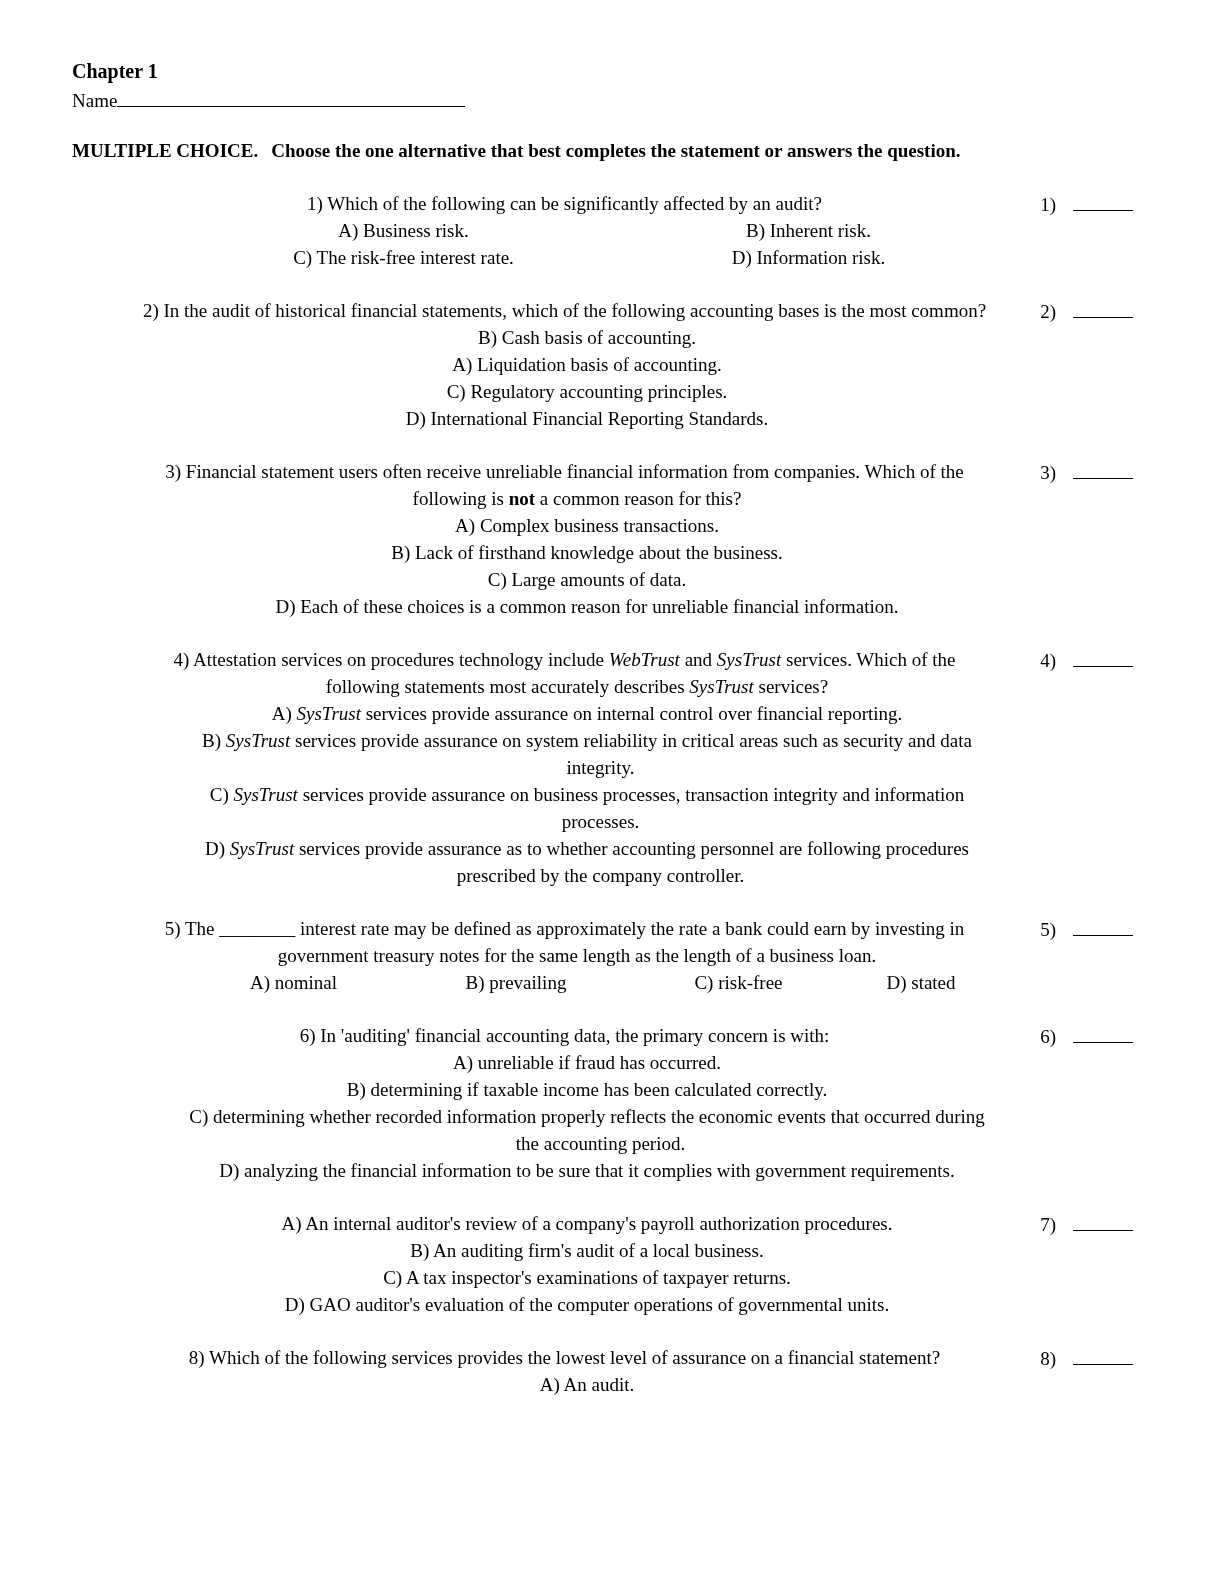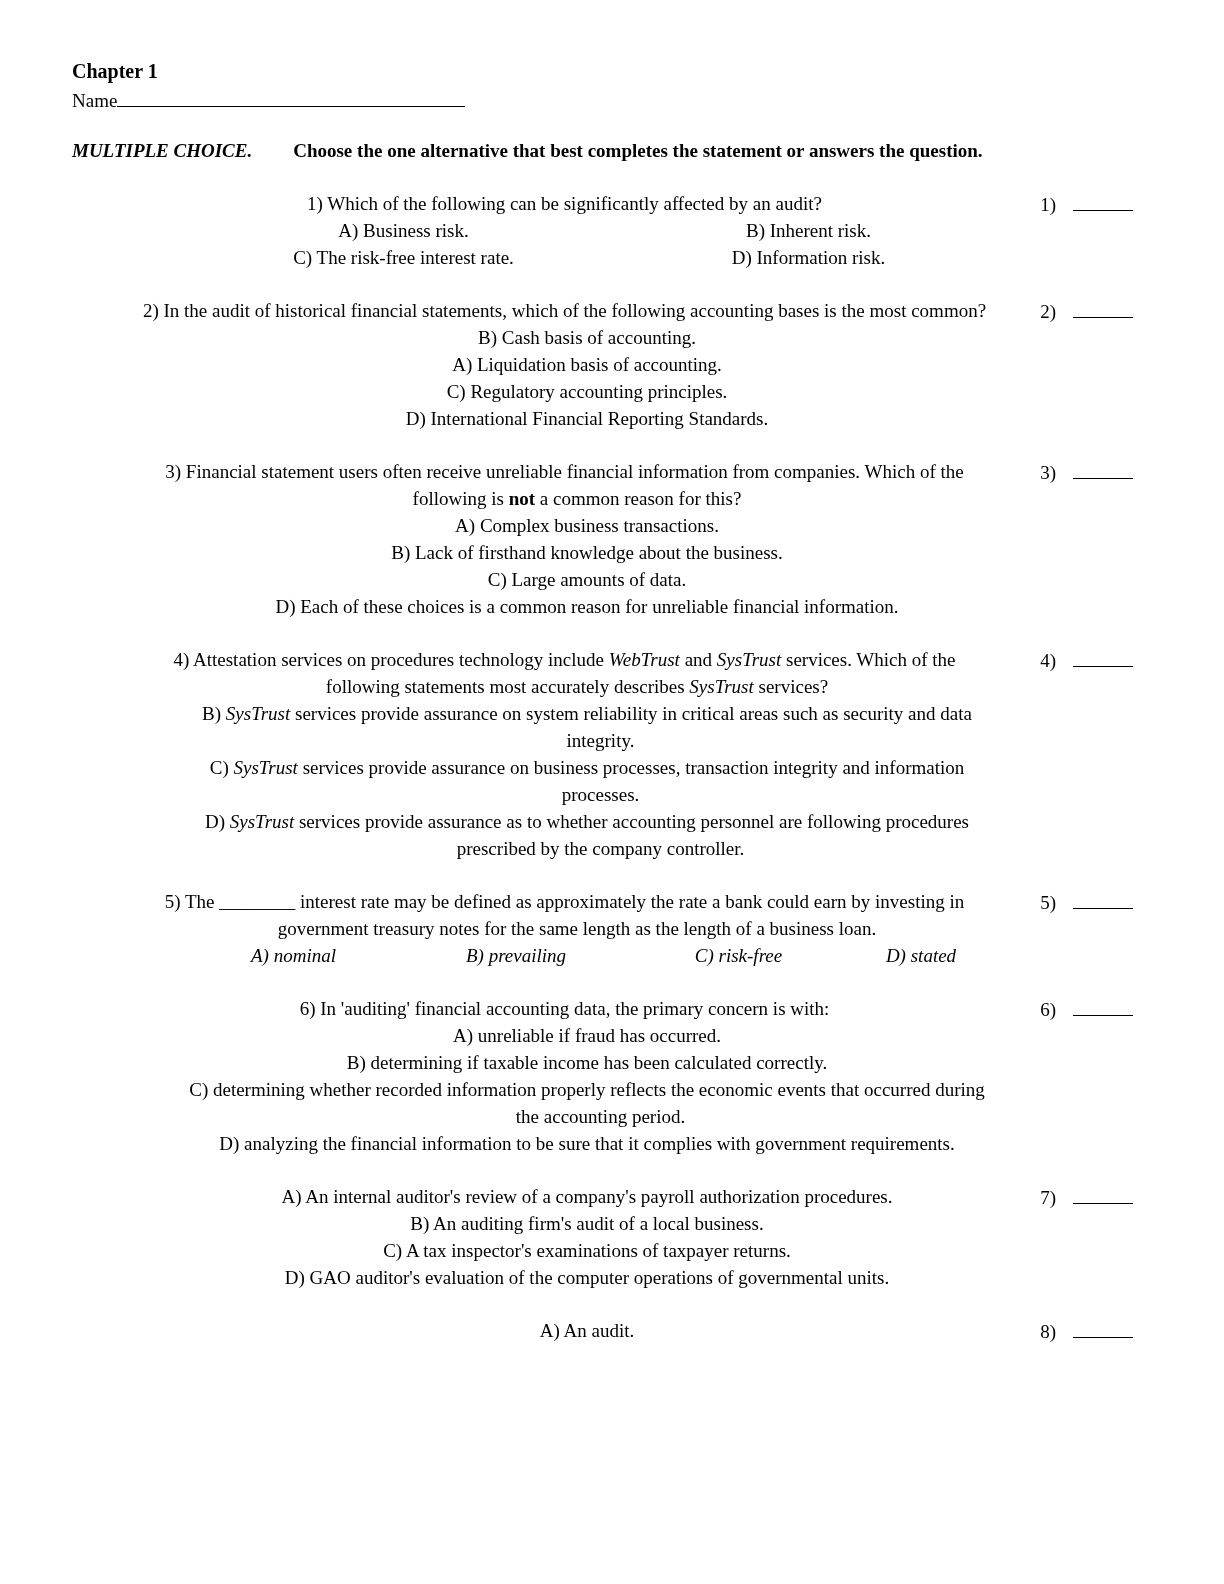--- a/index.html
+++ b/index.html
@@ -15,31 +15,31 @@
   
   .chapter { font-weight:bold; font-size:20px; }
   .name-row { margin-top:2px; white-space:nowrap; }
   .name-line {
     display:inline-block; width:348px; height:19px;
     border-bottom:1.8px solid #000; vertical-align:baseline;
   }
 
   
   .section-head { font-weight:bold; margin-top:23px; }
-  .section-head .lead { margin-right:41px;font-style:italic; }
+  .section-head .lead { margin-right:13px; }
 
   
   .question { display:flex; align-items:flex-start; margin-top:26px;text-align:center; }
   .q-main { flex:none; width:855px; margin-left:65px; }
   .q-text { padding-left:25px; text-indent:-25px; }
   .q-num { }
   .options { padding-left:45px; }
   .option { padding-left:27px; text-indent:-27px; }
   .options.cols2 { display:grid; grid-template-columns:443px 1fr; }
-  .options.cols4 { display:grid; grid-template-columns:223px 222px 223px 1fr;font-style:italic; }
+  .options.cols4 { display:grid; grid-template-columns:223px 222px 223px 1fr; }
   .q-ans { margin-left:auto; flex:none; white-space:nowrap; }
   .ans-num { display:inline-block; }
   .ans-blank {
     display:inline-block; width:60px; height:20px;
     border-bottom:1.8px solid #000; margin-left:17px;
     vertical-align:baseline;
   }
   .seg-b { font-weight:bold; }
   .seg-i { font-style:italic; }
 </style>
@@ -91,20 +91,21 @@
             <div class="option"><span>C) </span><span><span>Large amounts of data.</span></span></div>
             <div class="option"><span>D) </span><span><span>Each of these choices is a common reason for unreliable financial information.</span></span></div>
           </div>
         </div>
         <div class="q-ans"><span class="ans-num">3)</span><span class="ans-blank"></span></div>
       </div>
       <div class="question">
         <div class="q-main">
           <div class="q-text"><span class="q-num">4) </span><span>Attestation services on procedures technology include </span><span class="seg-i">WebTrust</span><span> and </span><span class="seg-i">SysTrust</span><span> services. Which of the following statements most accurately describes </span><span class="seg-i">SysTrust</span><span> services?</span></div>
           <div class="options">
+            <div class="option"><span>A) </span><span><span class="seg-i">SysTrust</span><span> services provide assurance on internal control over financial reporting.</span></span></div>
             <div class="option"><span>B) </span><span><span class="seg-i">SysTrust</span><span> services provide assurance on system reliability in critical areas such as security and data integrity.</span></span></div>
             <div class="option"><span>C) </span><span><span class="seg-i">SysTrust</span><span> services provide assurance on business processes, transaction integrity and information processes.</span></span></div>
             <div class="option"><span>D) </span><span><span class="seg-i">SysTrust</span><span> services provide assurance as to whether accounting personnel are following procedures prescribed by the company controller.</span></span></div>
           </div>
         </div>
         <div class="q-ans"><span class="ans-num">4)</span><span class="ans-blank"></span></div>
       </div>
       <div class="question">
         <div class="q-main">
           <div class="q-text"><span class="q-num">5) </span><span>The ________ interest rate may be defined as approximately the rate a bank could earn by investing in government treasury notes for the same length as the length of a business loan.</span></div>
@@ -135,20 +136,21 @@
             <div class="option"><span>A) </span><span><span>An internal auditor's review of a company's payroll authorization procedures.</span></span></div>
             <div class="option"><span>B) </span><span><span>An auditing firm's audit of a local business.</span></span></div>
             <div class="option"><span>C) </span><span><span>A tax inspector's examinations of taxpayer returns.</span></span></div>
             <div class="option"><span>D) </span><span><span>GAO auditor's evaluation of the computer operations of governmental units.</span></span></div>
           </div>
         </div>
         <div class="q-ans"><span class="ans-num">7)</span><span class="ans-blank"></span></div>
       </div>
       <div class="question">
         <div class="q-main">
+          <div class="q-text"><span class="q-num">8) </span><span>Which of the following services provides the lowest level of assurance on a financial statement?</span></div>
           <div class="options">
             <div class="option"><span>A) </span><span><span>An audit.</span></span></div>
           </div>
         </div>
         <div class="q-ans"><span class="ans-num">8)</span><span class="ans-blank"></span></div>
       </div>
     </div>
 
 </div>
 

